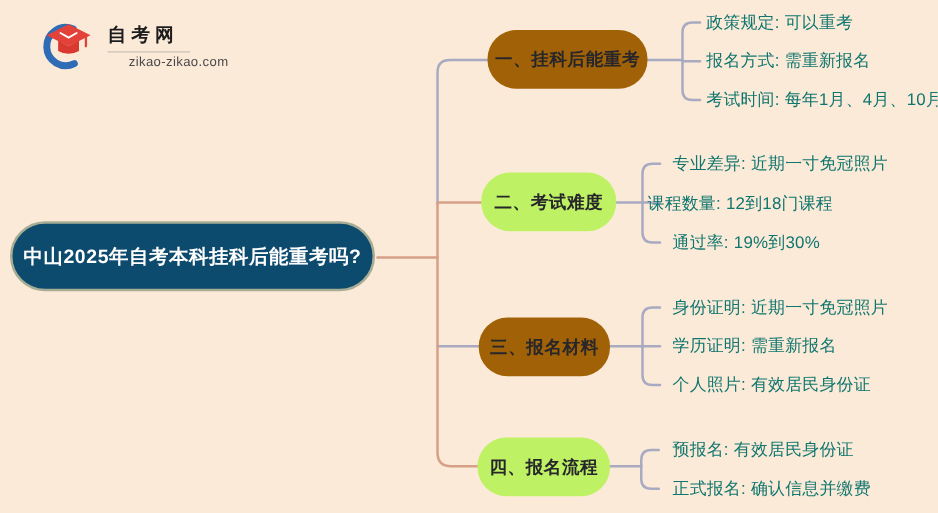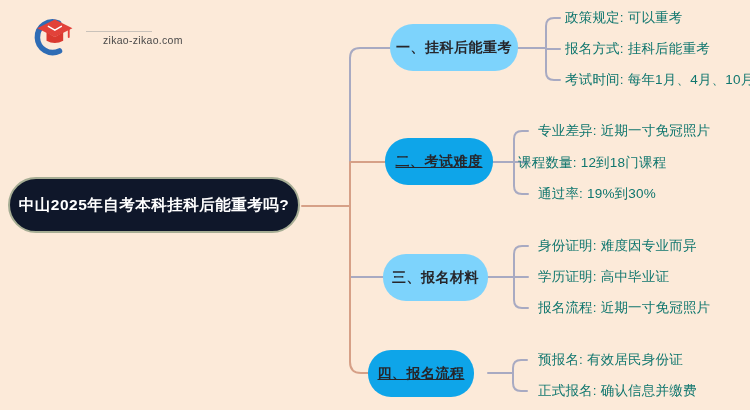--- a/index.html
+++ b/index.html
@@ -13,36 +13,36 @@
   .logo-icon{width:50px;height:50px;}
   .logo-text{margin-left:8px;}
   .site-name{font-size:15px;font-weight:bold;color:#1c1c1c;letter-spacing:4px;}
   .logo-divider{height:1px;background:#c9c2ba;margin:3px 0 2px 0;width:66px;}
   .site-domain{font-size:10.5px;color:#4a4a4a;letter-spacing:0.3px;margin-left:17px;}
   
   .wires{position:absolute;left:0;top:0;}
   
   .title-node{
     position:absolute;left:8px;top:177px;width:288px;height:52px;
-    background:#0f172a;border:2px solid #a6ad94;border-radius:30px;
+    background:#0c4a6e;border:2px solid #a6ad94;border-radius:30px;
     display:flex;align-items:center;justify-content:center;
     color:#ffffff;font-size:15.5px;font-weight:bold;letter-spacing:0.5px;
   }
   
   .branch-node{
     position:absolute;border-radius:23px;
     display:flex;align-items:center;justify-content:center;
     font-size:14px;font-weight:bold;color:#26262b;letter-spacing:0.5px;
   }
-  .node-lavender{background:#7dd3fc;}
-  .node-salmon{background:#0ea5e9;text-decoration:underline;}
+  .node-lavender{background:#a16207;}
+  .node-salmon{background:#bef264;}
   .bn1{left:390px;top:24px;width:128px;height:47px;}
   .bn2{left:385px;top:138px;width:108px;height:47px;}
   .bn3{left:383px;top:254px;width:105px;height:47px;}
-  .bn4{left:368px;top:350px;width:106px;height:47px;}
+  .bn4{left:382px;top:350px;width:106px;height:47px;}
   
   .leaf{
     position:absolute;height:20px;line-height:20px;white-space:nowrap;
     font-size:13.5px;font-weight:400;color:#0f766e;letter-spacing:0.2px;
   }
 </style>
 </head>
 <body>
 
 <svg class="wires" width="750" height="410" viewBox="0 0 750 410">
@@ -78,38 +78,39 @@
 
 <div class="logo">
   <svg class="logo-icon" viewBox="0 0 54 54">
     <path d="M33 12 A16.5 16.5 0 1 0 34 42" fill="none" stroke="#2e6cb5" stroke-width="6" stroke-linecap="round"></path>
     <path d="M29 8 L48 17.5 L29 27 L10 17.5 Z" fill="#e2423a"></path>
     <path d="M20 22 V31 Q29 36 38 31 V22 L29 27 Z" fill="#da392f"></path>
     <path d="M22 15.5 L29 19.5 L36 15.5" fill="none" stroke="#ffffff" stroke-width="1.6" stroke-linecap="round"></path>
     <path d="M44 18 V27" stroke="#e2423a" stroke-width="2" stroke-linecap="round"></path>
   </svg>
   <div class="logo-text">
+    <div class="site-name">自考网</div>
     <div class="logo-divider"></div>
     <div class="site-domain">zikao-zikao.com</div>
   </div>
 </div>
 
 <div class="title-node">中山2025年自考本科挂科后能重考吗?</div>
 
 <div class="branch-node node-lavender bn1">一、挂科后能重考</div>
 <div class="branch-node node-salmon bn2">二、考试难度</div>
 <div class="branch-node node-lavender bn3">三、报名材料</div>
 <div class="branch-node node-salmon bn4">四、报名流程</div>
 
 <div class="leaf" style="left:565px;top:8px">政策规定: 可以重考</div>
-<div class="leaf" style="left:565px;top:39px">报名方式: 挂科后能重考</div>
+<div class="leaf" style="left:565px;top:39px">报名方式: 需重新报名</div>
 <div class="leaf" style="left:565px;top:70px">考试时间: 每年1月、4月、10月</div>
 
 <div class="leaf" style="left:538px;top:121px">专业差异: 近期一寸免冠照片</div>
 <div class="leaf" style="left:518px;top:153px">课程数量: 12到18门课程</div>
 <div class="leaf" style="left:538px;top:184px">通过率: 19%到30%</div>
 
-<div class="leaf" style="left:538px;top:236px">身份证明: 难度因专业而异</div>
-<div class="leaf" style="left:538px;top:267px">学历证明: 高中毕业证</div>
-<div class="leaf" style="left:538px;top:298px">报名流程: 近期一寸免冠照片</div>
+<div class="leaf" style="left:538px;top:236px">身份证明: 近期一寸免冠照片</div>
+<div class="leaf" style="left:538px;top:267px">学历证明: 需重新报名</div>
+<div class="leaf" style="left:538px;top:298px">个人照片: 有效居民身份证</div>
 
 <div class="leaf" style="left:538px;top:350px">预报名: 有效居民身份证</div>
 <div class="leaf" style="left:538px;top:381px">正式报名: 确认信息并缴费</div>
 
 </body></html>

